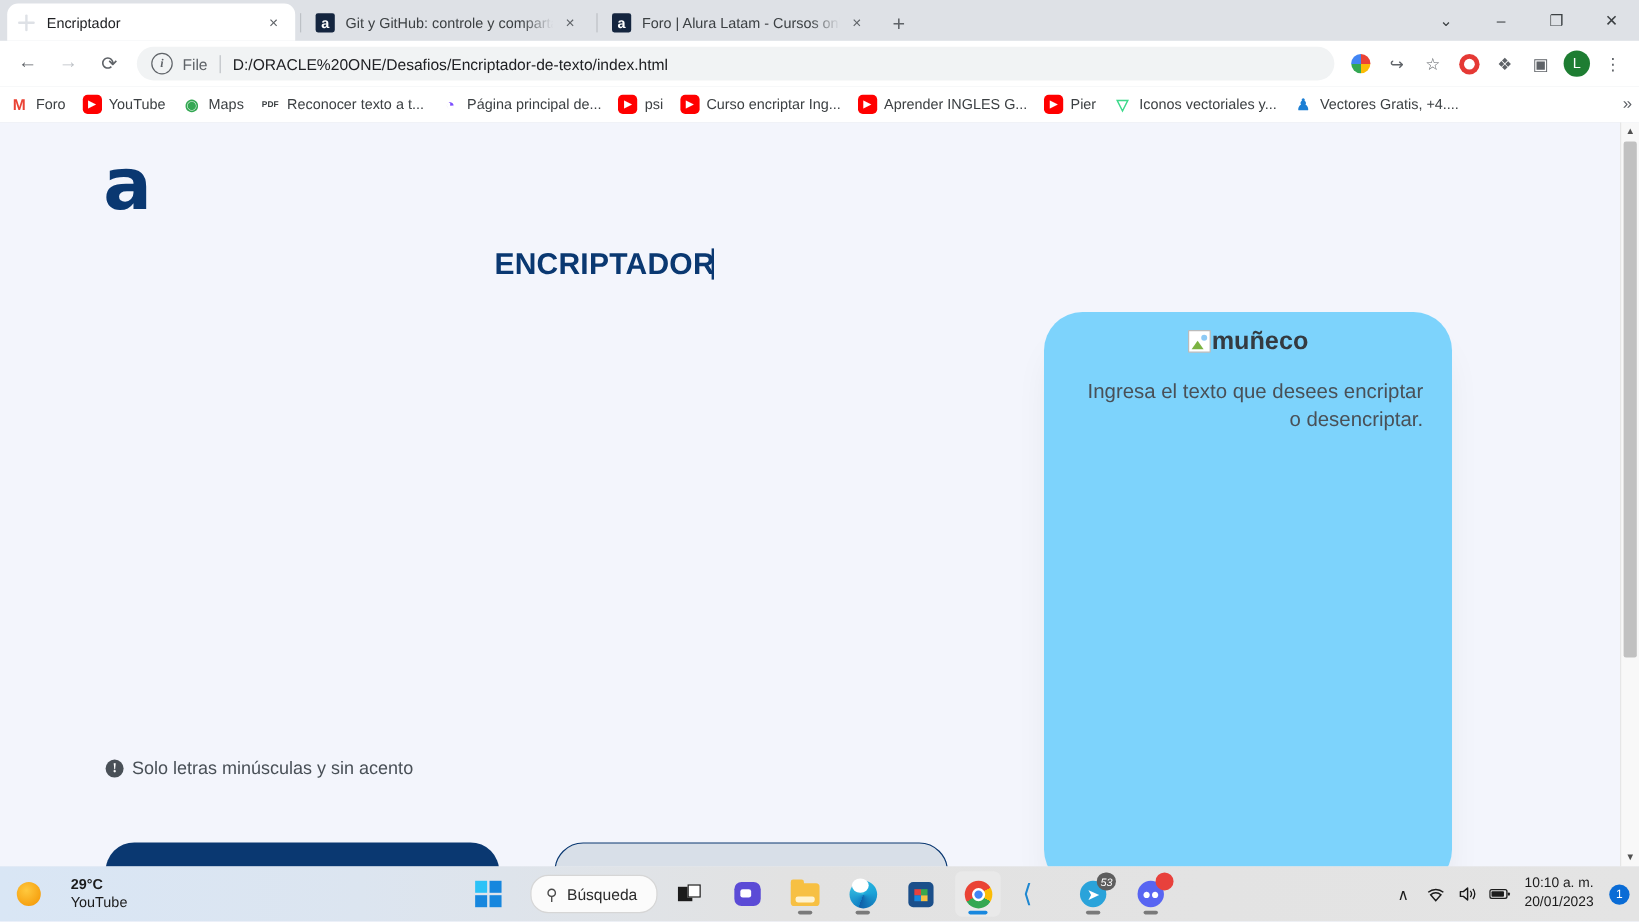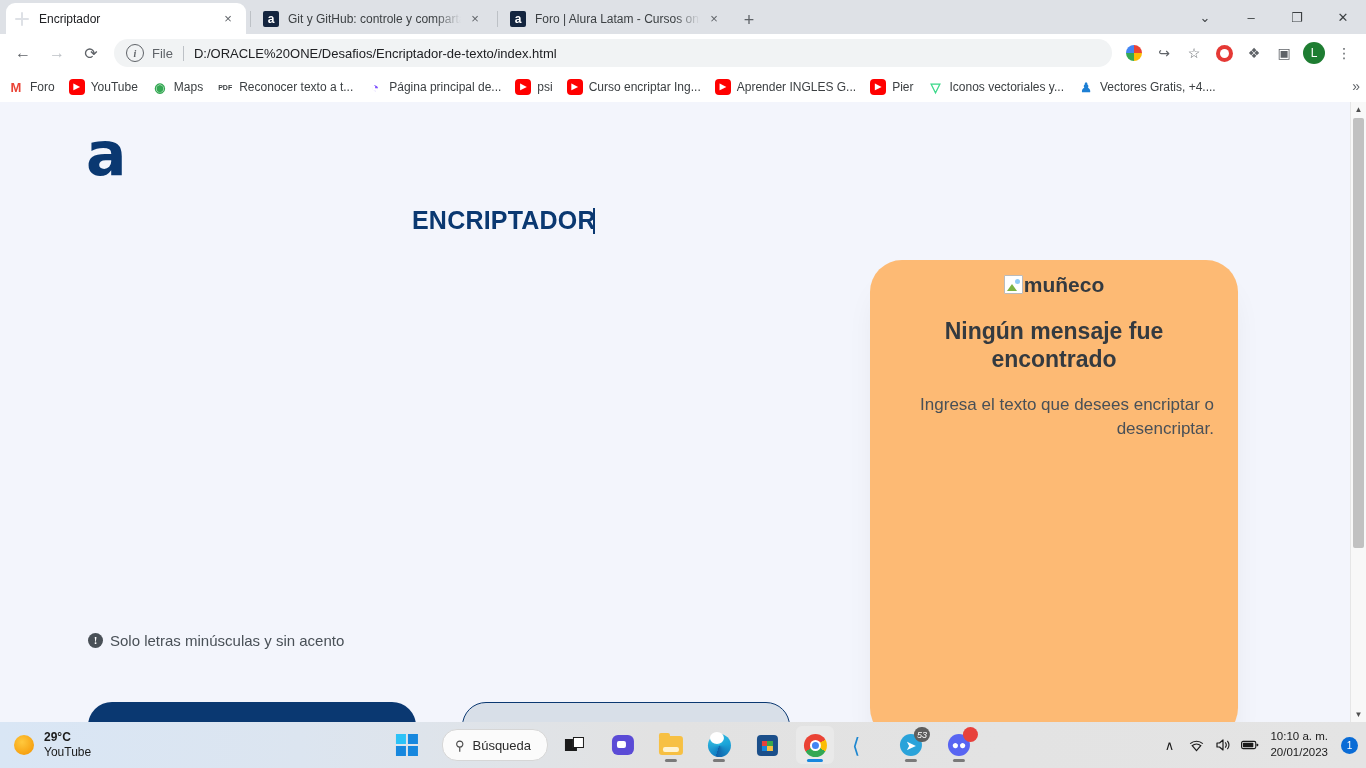--- a/index.html
+++ b/index.html
@@ -108,21 +108,21 @@
     font-weight:bold;display:flex;align-items:center;justify-content:center;margin-right:7px;
     font-family:"Liberation Serif",serif;line-height:1;}
   .hint-tx{font-size:15px;color:#495057;}
 
   .btnrow{position:absolute;left:88px;top:600px;display:flex;gap:46px;}
   .btn{width:328px;height:60px;border-radius:24px;display:flex;align-items:center;justify-content:center;
     font-size:16px;box-sizing:border-box;}
   .btn-primary{background:#0A3871;color:#fff;}
   .btn-secondary{background:#D8DFE8;color:#0A3871;border:1px solid #0A3871;}
 
-  .card{position:absolute;left:870px;top:158px;width:368px;background:#fdba74;border-radius:32px;
+  .card{position:absolute;left:870px;top:158px;width:340px;background:#7dd3fc;border-radius:32px;
     box-shadow:0 24px 32px -8px rgba(0,0,0,0.08);padding:14px 24px 40px;box-sizing:border-box;
     height:480px;}
   .broken-img{display:flex;align-items:center;justify-content:center;margin-top:0;}
   .broken-ic{width:17px;height:17px;border:1px solid #BBB;background:#fff;position:relative;
     flex:none;margin-right:1px;border-radius:1px;overflow:hidden;}
   .broken-ic::before{content:"";position:absolute;left:2px;bottom:2px;width:0;height:0;
     border-left:5px solid transparent;border-right:5px solid transparent;border-bottom:7px solid #7CB342;}
   .broken-ic::after{content:"";position:absolute;right:2px;top:3px;width:5px;height:5px;border-radius:50%;background:#8ECAF5;}
   .alt-text{font-size:21px;font-weight:bold;color:#343A40;line-height:1;}
   .card-h{font-size:23px;font-weight:bold;color:#343A40;text-align:center;line-height:1.22;margin-top:22px;}
@@ -132,21 +132,21 @@
   .sbar{position:absolute;right:0;top:102px;width:15px;height:620px;background:#F8F8F8;border-left:1px solid #E6E6E6;}
   .sb-arrow{position:absolute;left:0;width:15px;height:15px;display:flex;align-items:center;justify-content:center;
     color:#505050;font-size:8px;}
   .sb-up{top:0;} .sb-dn{bottom:0;}
   .sb-thumb{position:absolute;left:2px;top:16px;width:11px;height:430px;background:#C1C1C1;border-radius:2px;}
 
   
   .taskbar{position:absolute;left:0;top:722px;width:1366px;height:46px;
     background:linear-gradient(90deg,#D9E6F5 0%,#DCE5F0 22%,#E2E2E2 48%,#E4E4E4 100%);
     display:flex;align-items:center;}
-  .weather{display:flex;align-items:center;margin-left:14px;}
+  .weather{display:flex;align-items:center;margin-left:14px;gap:15px;}
   .sun{width:20px;height:20px;border-radius:50%;background:radial-gradient(circle at 40% 35%,#FFC93E,#F39200);margin-right:10px;}
   .w-temp{font-size:12px;color:#1B1B1B;font-weight:bold;line-height:1.25;}
   .w-desc{font-size:12px;color:#1B1B1B;line-height:1.25;}
   .tb-center{position:absolute;left:50%;transform:translateX(-50%);display:flex;align-items:center;gap:6px;}
   .winlogo{width:22px;height:22px;display:grid;grid-template-columns:1fr 1fr;grid-template-rows:1fr 1fr;gap:2px;}
   .winlogo i{display:block;background:#1787DE;}
   .winlogo i:nth-child(1){background:#2CC2F7;}
   .search-pill{height:30px;border-radius:15px;background:#FBFBFB;border:1px solid #D6D6D6;
     display:flex;align-items:center;padding:0 16px 0 12px;margin-left:8px;}
   .search-pill .q{font-size:13px;color:#4A4A4A;margin-right:8px;}
@@ -324,21 +324,20 @@
     <div class="btnrow">
       <div class="btn btn-primary">Encriptar</div>
       <div class="btn btn-secondary">Desencriptar</div>
     </div>
 
     <div class="card">
       <div class="broken-img">
         <span class="broken-ic"></span>
         <span class="alt-text">muñeco</span>
       </div>
-      <div class="card-h">Ningún mensaje fue encontrado</div>
       <div class="card-p">Ingresa el texto que desees encriptar o desencriptar.</div>
     </div>
   </div>
 
   <div class="sbar">
     <div class="sb-arrow sb-up">▲</div>
     <div class="sb-thumb"></div>
     <div class="sb-arrow sb-dn">▼</div>
   </div>
 

